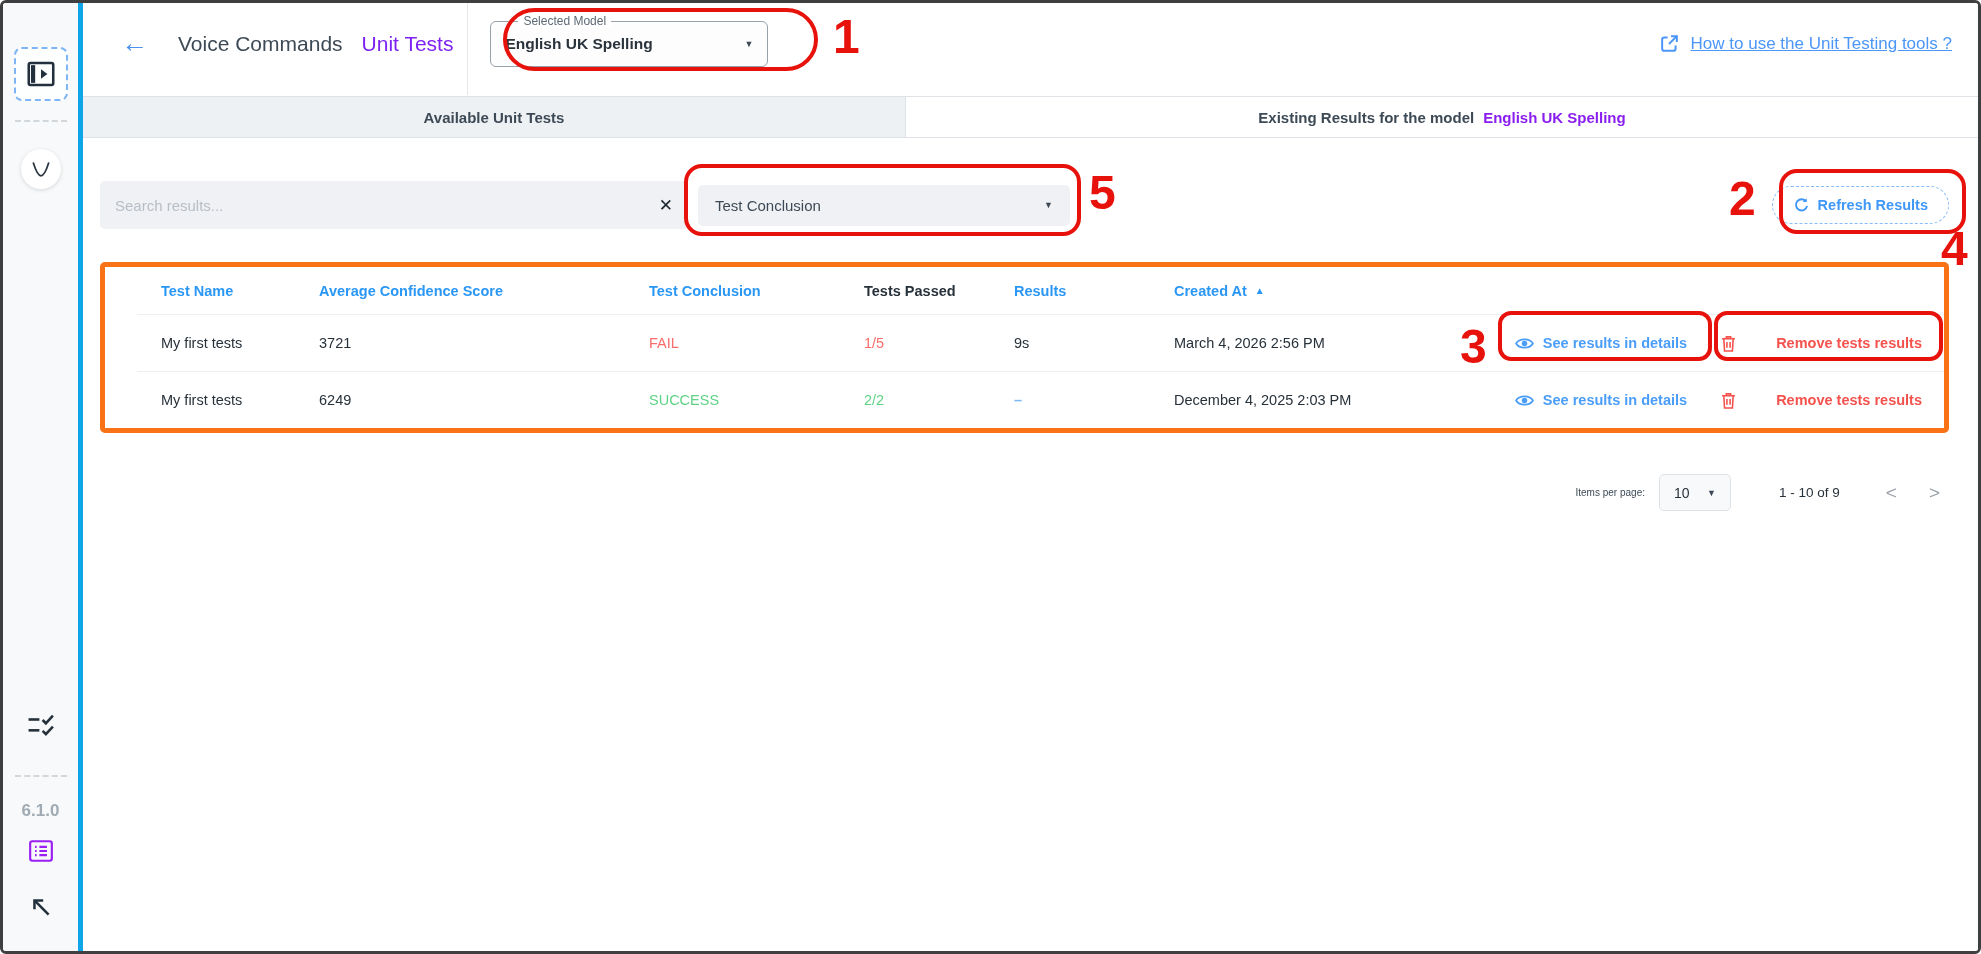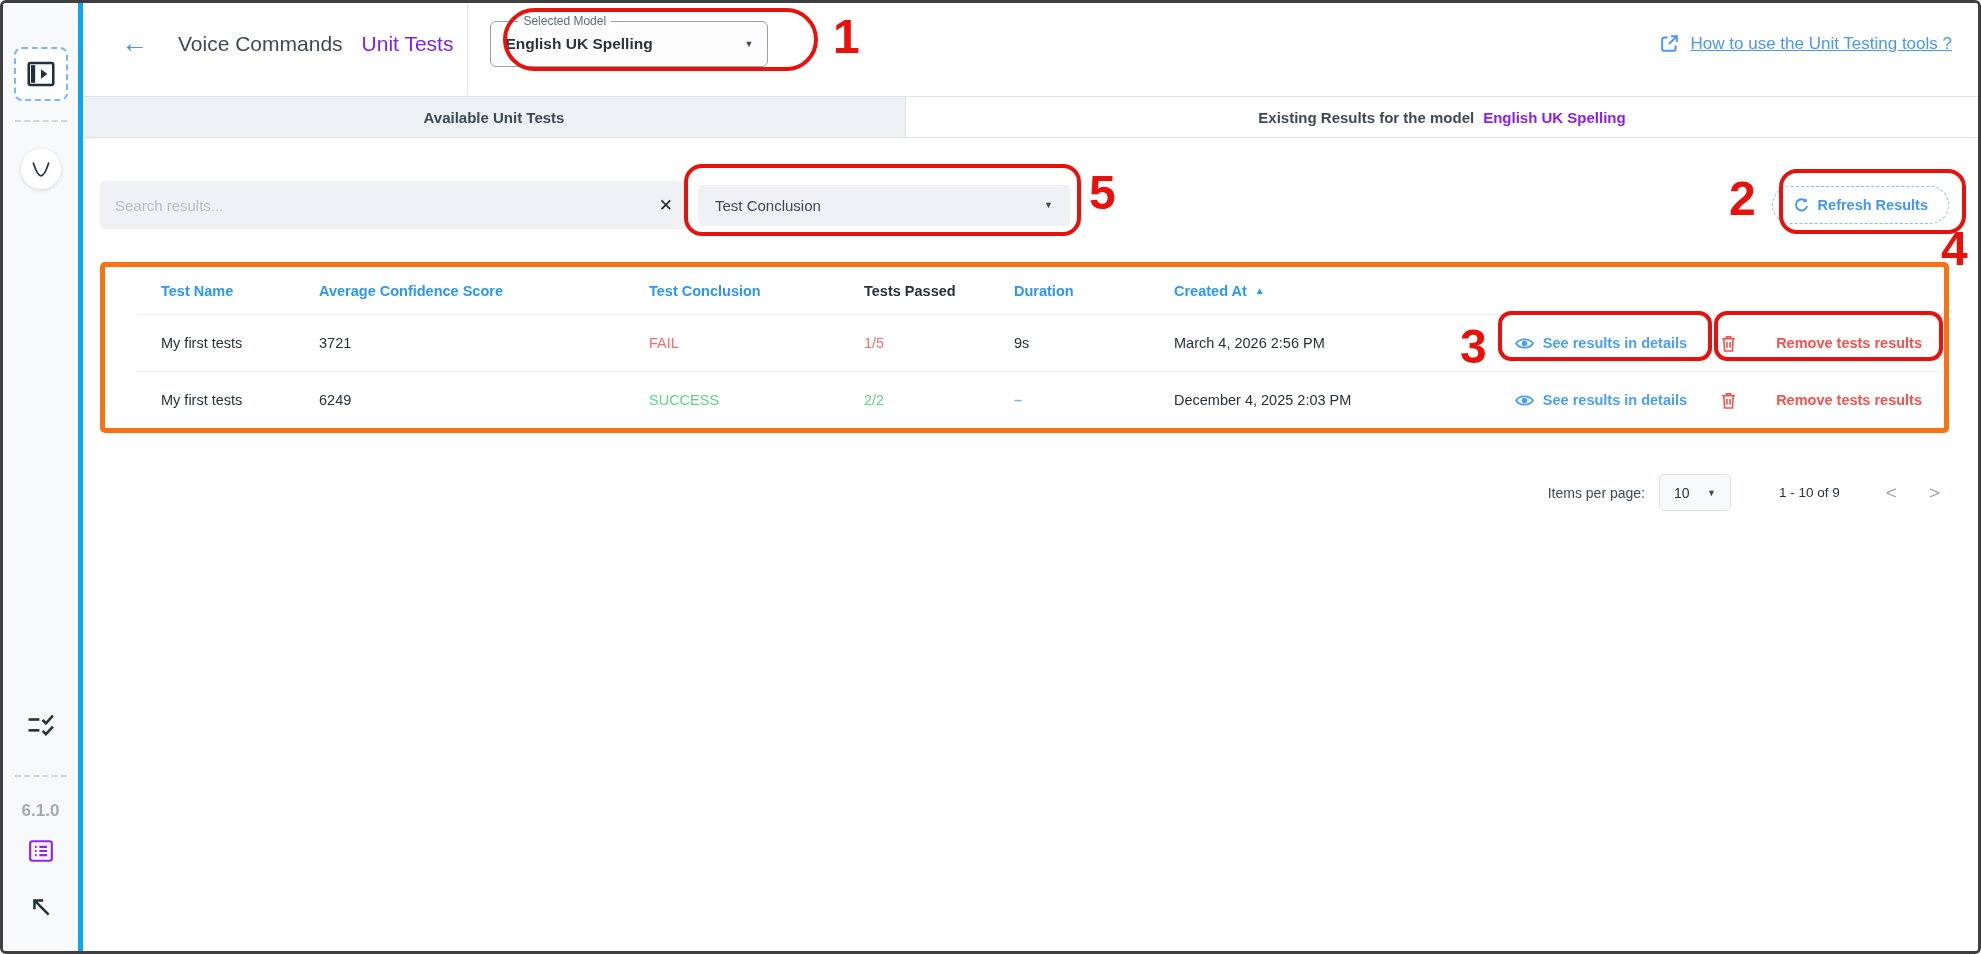--- a/index.html
+++ b/index.html
@@ -114,21 +114,21 @@
   .td { color:#27313a; }
   .fail { color:#f86c6b; font-weight:500; }
   .success { color:#5fd385; font-weight:500; }
   .dash-blue { color:#7db9f2; font-weight:700; }
   .row-link { display:flex; align-items:center; gap:9px; font-size:14.5px; font-weight:700; cursor:pointer; white-space:nowrap; }
   .link-see { color:#4a9df8; }
   .link-remove { color:#f4524d;gap:40px; }
 
   
   .pagination { display:flex; align-items:center; justify-content:flex-end; margin:41px 38px 0 0; }
-  .pp-label { font-size:14px; color:#3d4a56;margin-left:43px; }
+  .pp-label { font-size:10px; color:#3d4a56;margin-left:43px; }
   .pp-select {
     margin-left:14px; width:72px; height:37px; background:#f8f9fa;
     border:1px solid #dde2e6; border-radius:5px;
     display:flex; align-items:center; justify-content:space-between; padding:0 14px;
     font-size:14px; color:#27313a; cursor:pointer;
   }
   .pp-range { margin-left:48px; font-size:13.5px; color:#27313a; font-weight:500; }
   .pp-chev { margin-left:46px; font-size:19px; color:#9aa1a8; cursor:pointer; line-height:1; }
   .pp-next { margin-left:32px; }
 
@@ -279,21 +279,21 @@
           <div class="c c2 th">
             <span>Average Confidence Score</span>
           </div>
           <div class="c c3 th">
             <span>Test Conclusion</span>
           </div>
           <div class="c c4 th plain">
             <span>Tests Passed</span>
           </div>
           <div class="c c5 th">
-            <span>Duration</span>
+            <span>Results</span>
           </div>
           <div class="c c6 th">
             <span>Created At</span>
             <span class="sort-arrow">▲</span>
           </div>
           <div class="c c7"></div>
         </div>
 
         <div class="t-row t-data">
           <div class="c c1 td">My first tests</div>

